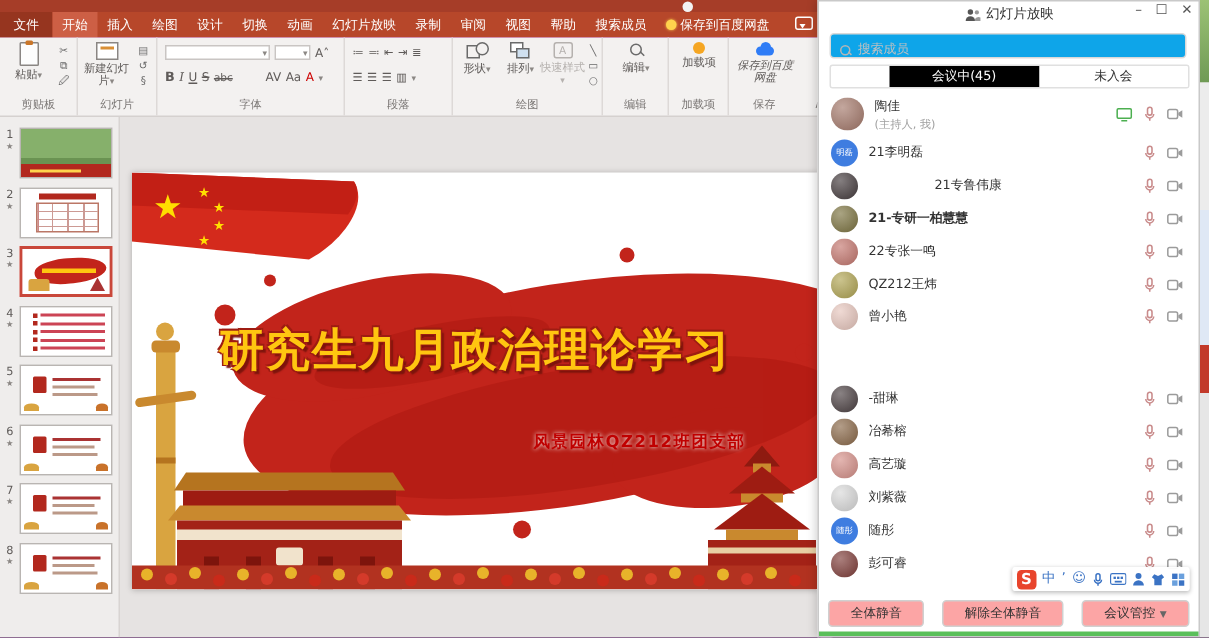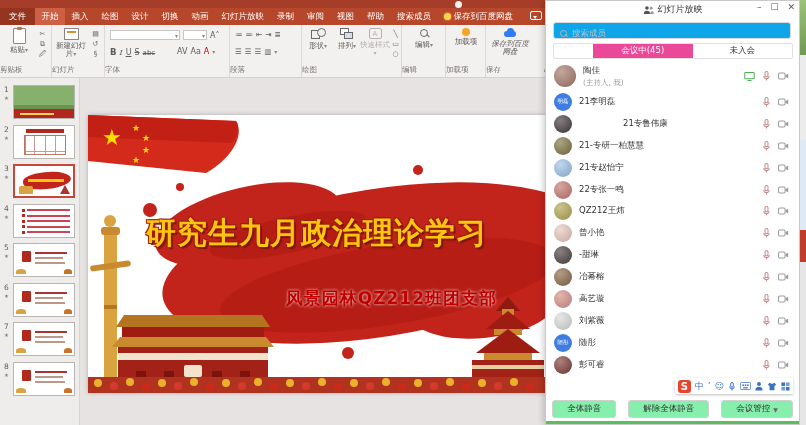--- a/index.html
+++ b/index.html
@@ -14,21 +14,21 @@
   .ppt-tab { color:#fff; font-size:8.5px; padding:0 6.5px; display:flex; align-items:center; white-space:nowrap; cursor:default; }
   .ppt-tab.file { background:#96351f; padding:0 9px; }
   .ppt-tab.active { background:#cd5f45; }
   #tellme { display:flex; align-items:center; gap:3px; color:#fff; font-size:8.5px; padding:0 6px; }
   .bulb { width:7px; height:7px; border-radius:50%; background:#ffd34d; box-shadow:0 0 2px #ffd34d; }
   #comment-bubble { position:absolute; right:12px; top:11px; width:12px; height:9px; border:1px solid #fff; border-radius:2px; }
   #comment-bubble:after { content:""; position:absolute; left:2px; bottom:-3px; border:3px solid transparent; border-top-color:#fff; border-left-width:2px; border-right-width:2px; }
 
   #ribbon { position:absolute; left:0; top:25px; width:100%; height:53px; background:#f3f1f0; border-bottom:1px solid #d5d1cf; }
   .rgroup { position:absolute; top:0; height:52px; border-right:1px solid #ddd9d7; }
-  .rgroup .glabel { position:absolute; bottom:2px; left:0; width:100%; text-align:left; font-size:7.5px; color:#7a7674; }
+  .rgroup .glabel { position:absolute; bottom:2px; left:0; width:100%; text-align:center; font-size:7.5px; color:#7a7674; }
   .bigbtn { position:absolute; top:3px; width:34px; text-align:center; color:#5f5b59; font-size:7.5px; line-height:8px; }
   .bigbtn .bicon { margin:0 auto 2px auto; }
   .clip-icon { width:13px; height:16px; background:#fdfdfd; border:1px solid #8a8683; border-radius:1px; position:relative; }
   .clip-icon:before { content:""; position:absolute; left:3px; top:-2px; width:5px; height:3px; background:#c9762a; border-radius:1px; }
   .slide-icon { width:15px; height:12px; background:#fff; border:1px solid #8a8683; position:relative; }
   .slide-icon:before { content:""; position:absolute; left:2px; top:2px; width:9px; height:2px; background:#d98f36; }
   .smallcol { position:absolute; display:flex; flex-direction:column; gap:2px; }
   .sicon { width:11px; height:8px; font-size:7px; color:#6a6a6a; line-height:8px; text-align:center; }
   .fontbox { position:absolute; height:10px; background:#fff; border:1px solid #c9c5c3; font-size:6.5px; color:#999; display:flex; align-items:center; justify-content:flex-end; padding-right:1px; }
   .charbtns { position:absolute; display:flex; gap:3px; color:#5f5b59; font-size:8px; align-items:baseline; }
@@ -85,21 +85,21 @@
   .t-content .l3 { top:18px; width:30px; }
   .t-content .gold { position:absolute; left:2px; bottom:2px; width:10px; height:5px; background:#d9a440; border-radius:50% 50% 0 0; }
   .t-content .gold2 { position:absolute; right:2px; bottom:2px; width:8px; height:5px; background:#c9722a; border-radius:50% 50% 0 0; }
 
   
   #canvas { position:absolute; left:80px; top:78px; width:466px; height:347px; background:#e6e3e2; }
   #slide { position:absolute; left:8px; top:37px; width:457px; height:278px; background:#fff; box-shadow:0 0 4px rgba(0,0,0,.25); overflow:hidden; }
   #slide svg { position:absolute; left:0; top:0; }
   #slide-title { position:absolute; left:0; top:98px; width:100%; text-align:center; font-size:30px; font-weight:900; color:#ffc610; letter-spacing:1px; white-space:nowrap;
      text-shadow:-1px -1px 0 #9e1c12, 1px -1px 0 #9e1c12, -1px 1px 0 #9e1c12, 2px 2px 1px #7d140c; }
-  #slide-subtitle { position:absolute; right:48px; top:172px; font-size:17px; font-weight:800; color:#c00000; letter-spacing:1px;
+  #slide-subtitle { position:absolute; right:48px; top:172px; font-size:11px; font-weight:800; color:#c00000; letter-spacing:1px;
      text-shadow:0 0 3px rgba(255,255,255,.9); }
   
   #vstrip { position:absolute; right:0; top:78px; width:9px; height:347px; background:#f0eeed; border-left:1px solid #ddd9d7; }
   .vbtn { position:absolute; left:0.5px; width:8px; height:9px; background:#fbfafa; border:1px solid #c9c5c3; display:flex; flex-direction:column; align-items:center; justify-content:center; gap:0.5px; }
   .tri-d { width:0; height:0; border:2.2px solid transparent; border-top-color:#6a6a6a; margin-top:2px; }
   .tri-u { width:0; height:0; border:2.2px solid transparent; border-bottom-color:#6a6a6a; margin-bottom:2px; }
 
   
   #meet { position:absolute; left:545px; top:0; width:255px; height:425px; background:#fff; border:1px solid #c9c9c9; box-shadow:-2px 0 6px rgba(0,0,0,.18); }
   #meet-green { position:absolute; left:0; bottom:0; width:100%; height:3px; background:#5abf5a; }
@@ -107,30 +107,30 @@
   #meet-controls { position:absolute; right:4px; top:1px; display:flex; gap:9px; color:#555; font-size:9px; }
   #meet-controls span { cursor:default; }
   #meet-search { position:absolute; left:7px; top:21px; width:238px; height:17px; border:1px solid #d9d9d9; border-radius:3px; background:#0ea5e9; display:flex; align-items:flex-end; padding:0 5px; gap:4px; }
   #meet-search input { border:none; outline:none; flex:1; font-size:8.5px; color:#333; background:transparent; }
   #meet-search input::placeholder { color:#c0c0c0; }
   .mag2 { position:relative; width:9px; height:9px; flex:none; }
   .mag2:before { content:""; position:absolute; left:0.5px; top:0.5px; width:5px; height:5px; border:1.2px solid #b5b5b5; border-radius:50%; }
   .mag2:after { content:""; position:absolute; left:6px; top:6px; width:3px; height:1.2px; background:#b5b5b5; transform:rotate(45deg); }
   #meet-tabs { position:absolute; left:7px; top:42px; width:240px; height:16px; display:flex; border:1px solid #e0e0e0; border-radius:2px; overflow:hidden; }
   .mtab { flex:1; display:flex; align-items:center; justify-content:center; font-size:8.5px; }
-  .mtab.on { background:#ec4899; color:#fff;margin-left:39px; }
+  .mtab.on { background:#000000; color:#fff;margin-left:39px; }
   .mtab.off { background:#fff; color:#333; }
   #mlist { position:absolute; left:0; top:60px; width:100%; height:336px; overflow:hidden; }
   .mrow { position:relative; width:100%; display:flex; align-items:center; padding:0 8px; }
   .avatar { flex:none; border-radius:50%; display:flex; align-items:center; justify-content:center; color:#fff; overflow:hidden; }
   .mname { margin-left:7px; font-size:8.5px; color:#333; white-space:nowrap; overflow:hidden; flex:1; }
   .msub { font-size:7.5px; color:#a0a0a0; margin-top:1px; }
   .micons { position:absolute; right:10px; top:50%; transform:translateY(-50%); display:flex; gap:7px; align-items:center; }
   #meet-footer { position:absolute; left:0; bottom:6px; width:100%; display:flex; justify-content:center; gap:12px; }
-  .mbtn { height:18px; padding:0 14px; background:#86efac; border:1px solid #d0d0d0; border-radius:3px; font-size:8.5px; color:#333; display:flex; align-items:center; gap:3px; }
+  .mbtn { height:18px; padding:0 14px; background:#fca5a5; border:1px solid #d0d0d0; border-radius:3px; font-size:8.5px; color:#333; display:flex; align-items:center; gap:3px; }
   .mbtn .dn { font-size:6px; color:#666; }
   
   #ime { position:absolute; right:6px; bottom:30px; height:16px; display:flex; align-items:center; gap:4px; padding:1px 3px; background:rgba(255,255,255,.95); border-radius:2px; box-shadow:0 1px 3px rgba(0,0,0,.25); }
   #ime .slogo { width:13px; height:13px; background:#e8442c; color:#fff; font-weight:bold; font-size:10px; line-height:13px; text-align:center; border-radius:3px; }
   #ime .iico { color:#3b73c4; font-size:9px; line-height:13px; }
 
   
   #sliver { position:absolute; left:800px; top:0; width:6px; height:425px; }
   #sliver div { position:absolute; left:0; width:100%; }
 </style>
@@ -581,38 +581,23 @@
               <rect x="4" y="1" width="4" height="7" rx="2" fill="none" stroke="#c98b8b" stroke-width="1.4"></rect>
               <path d="M2.5 7a3.5 3.5 0 0 0 7 0" fill="none" stroke="#c98b8b" stroke-width="1.4"></path>
               <line x1="6" y1="10.5" x2="6" y2="13" stroke="#c98b8b" stroke-width="1.4"></line>
             </svg>
             <svg width="11" height="9" viewBox="0 0 14 11">
               <rect x="0.7" y="1.7" width="8.3" height="7.6" rx="1.5" fill="none" stroke="#9b9b9b" stroke-width="1.3"></rect>
               <path d="M9.6 4.4 L13 2.4 v6.2 L9.6 6.6 Z" fill="#9b9b9b"></path>
             </svg>
           </div>
         </div>
-        <div class="mrow" style="height: 21.9px;">
+        <div class="mrow" style="height: 21.9px; font-weight: bold;">
           <div class="avatar" style="width: 18px; height: 18px; background: radial-gradient(circle at 35% 30%, rgba(255, 255, 255, 0.35), rgba(0, 0, 0, 0.15)), rgb(124, 115, 64); font-size: 5.5px;"></div>
           <div class="mname">21-专研一柏慧慧</div>
-          <div class="micons">
-            <svg width="9" height="11" viewBox="0 0 12 14">
-              <rect x="4" y="1" width="4" height="7" rx="2" fill="none" stroke="#c98b8b" stroke-width="1.4"></rect>
-              <path d="M2.5 7a3.5 3.5 0 0 0 7 0" fill="none" stroke="#c98b8b" stroke-width="1.4"></path>
-              <line x1="6" y1="10.5" x2="6" y2="13" stroke="#c98b8b" stroke-width="1.4"></line>
-            </svg>
-            <svg width="11" height="9" viewBox="0 0 14 11">
-              <rect x="0.7" y="1.7" width="8.3" height="7.6" rx="1.5" fill="none" stroke="#9b9b9b" stroke-width="1.3"></rect>
-              <path d="M9.6 4.4 L13 2.4 v6.2 L9.6 6.6 Z" fill="#9b9b9b"></path>
-            </svg>
-          </div>
-        </div>
-        <div class="mrow" style="height: 21.9px;">
-          <div class="avatar" style="width: 18px; height: 18px; background: radial-gradient(circle at 35% 30%, rgba(255, 255, 255, 0.35), rgba(0, 0, 0, 0.15)), rgb(157, 192, 228); font-size: 5.5px;"></div>
-          <div class="mname">21专赵怡宁</div>
           <div class="micons">
             <svg width="9" height="11" viewBox="0 0 12 14">
               <rect x="4" y="1" width="4" height="7" rx="2" fill="none" stroke="#c98b8b" stroke-width="1.4"></rect>
               <path d="M2.5 7a3.5 3.5 0 0 0 7 0" fill="none" stroke="#c98b8b" stroke-width="1.4"></path>
               <line x1="6" y1="10.5" x2="6" y2="13" stroke="#c98b8b" stroke-width="1.4"></line>
             </svg>
             <svg width="11" height="9" viewBox="0 0 14 11">
               <rect x="0.7" y="1.7" width="8.3" height="7.6" rx="1.5" fill="none" stroke="#9b9b9b" stroke-width="1.3"></rect>
               <path d="M9.6 4.4 L13 2.4 v6.2 L9.6 6.6 Z" fill="#9b9b9b"></path>
             </svg>
@@ -656,21 +641,21 @@
               <rect x="4" y="1" width="4" height="7" rx="2" fill="none" stroke="#c98b8b" stroke-width="1.4"></rect>
               <path d="M2.5 7a3.5 3.5 0 0 0 7 0" fill="none" stroke="#c98b8b" stroke-width="1.4"></path>
               <line x1="6" y1="10.5" x2="6" y2="13" stroke="#c98b8b" stroke-width="1.4"></line>
             </svg>
             <svg width="11" height="9" viewBox="0 0 14 11">
               <rect x="0.7" y="1.7" width="8.3" height="7.6" rx="1.5" fill="none" stroke="#9b9b9b" stroke-width="1.3"></rect>
               <path d="M9.6 4.4 L13 2.4 v6.2 L9.6 6.6 Z" fill="#9b9b9b"></path>
             </svg>
           </div>
         </div>
-        <div class="mrow" style="height: 21.9px;">
+        <div class="mrow" style="height: 21.9px; margin-top: 33px;">
           <div class="avatar" style="width: 18px; height: 18px; background: radial-gradient(circle at 35% 30%, rgba(255, 255, 255, 0.35), rgba(0, 0, 0, 0.15)), rgb(74, 63, 65); font-size: 5.5px;"></div>
           <div class="mname">-甜琳</div>
           <div class="micons">
             <svg width="9" height="11" viewBox="0 0 12 14">
               <rect x="4" y="1" width="4" height="7" rx="2" fill="none" stroke="#c98b8b" stroke-width="1.4"></rect>
               <path d="M2.5 7a3.5 3.5 0 0 0 7 0" fill="none" stroke="#c98b8b" stroke-width="1.4"></path>
               <line x1="6" y1="10.5" x2="6" y2="13" stroke="#c98b8b" stroke-width="1.4"></line>
             </svg>
             <svg width="11" height="9" viewBox="0 0 14 11">
               <rect x="0.7" y="1.7" width="8.3" height="7.6" rx="1.5" fill="none" stroke="#9b9b9b" stroke-width="1.3"></rect>

